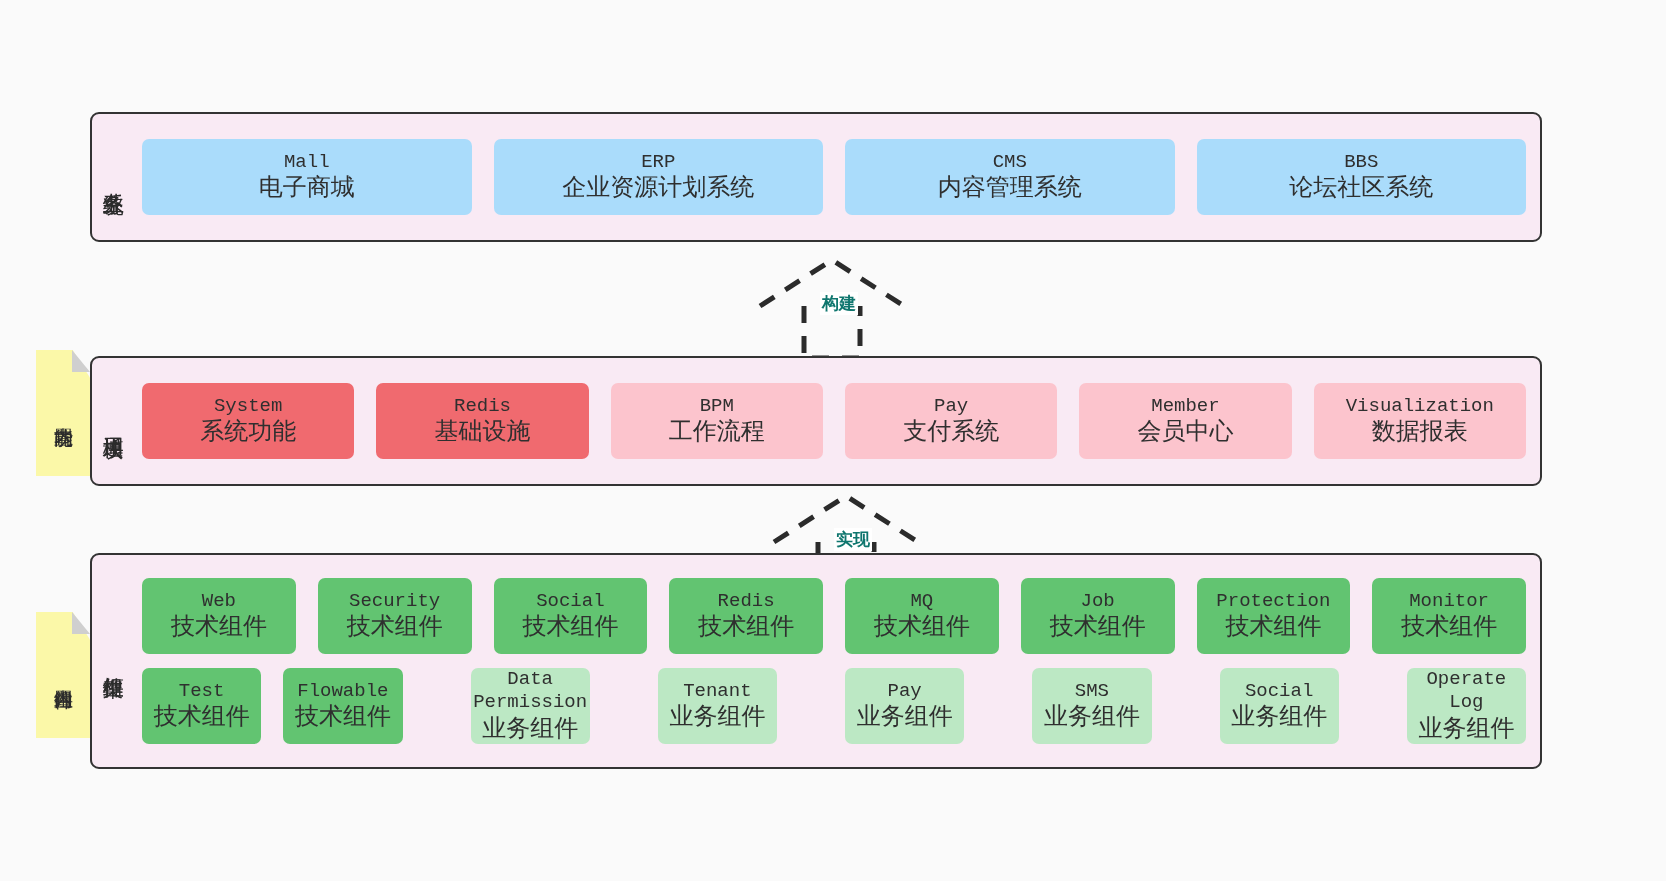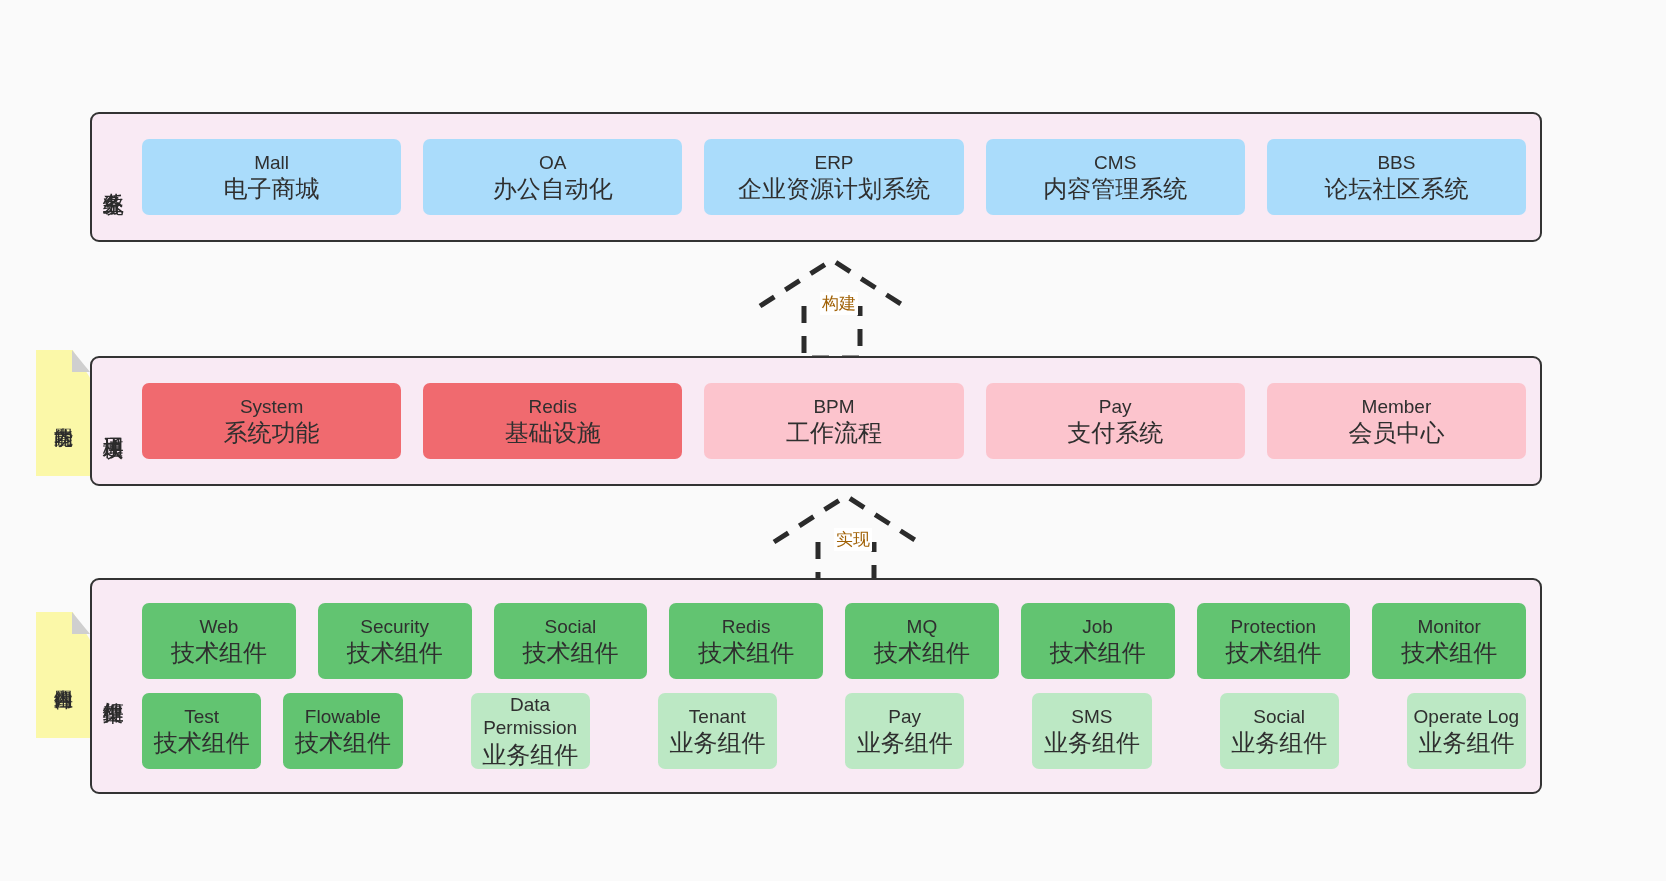--- a/index.html
+++ b/index.html
@@ -47,20 +47,21 @@
     display: flex;
     flex-direction: column;
     justify-content: center;
     padding: 0 14px 0 8px;
     gap: 14px;
   }
   .row {
     display: flex;
     flex-direction: row;
     gap: 22px;
+    font-family: Liberation Mono, monospace;
   }
 
   
   .card {
     flex: 1 1 0;
     border-radius: 7px;
     display: flex;
     flex-direction: column;
     align-items: center;
     justify-content: center;
@@ -80,21 +81,21 @@
   .c-greenlight  { background: #bce8c4; margin-left: 46px; }
 
   
   #layer-business  .card { height: 76px; }
   #layer-common    .card { height: 76px; }
   #layer-framework .card { height: 76px; }
 
   
   #layer-business  { left: 90px;  top: 112px; width: 1452px; height: 130px; }
   #layer-common    { left: 90px;  top: 348px; width: 1452px; height: 130px; margin-top: 8px; }
-  #layer-framework { left: 90px;  top: 578px; width: 1452px; height: 216px; }
+  #layer-framework { left: 90px;  top: 553px; width: 1452px; height: 216px; }
 
   
   .note {
     position: absolute;
     width: 54px;
     background: #fbf8a8;
     color: #2b2b2b;
     font-size: 19px;
     line-height: 1.1;
     display: flex;
@@ -116,48 +117,45 @@
   #note-func   { left: 36px; top: 350px; height: 126px; }
   #note-func-fold   { left: 72px; top: 350px; }
   #note-comp   { left: 36px; top: 612px; height: 126px; }
   #note-comp-fold   { left: 72px; top: 612px; }
 
   
   .arrow { position: absolute; }
   .arrow-label {
     position: absolute;
     font-size: 17px;
-    color: #a16207;
+    color: #0f766e;
     background: #ffffff;
     padding: 0 2px;
     white-space: nowrap;
+    font-weight: bold;
   }
   #arrow-build  { left: 752px; top: 254px; }
   #arrow-build-label { left: 820px; top: 292px; }
   #arrow-impl   { left: 766px; top: 490px; }
   #arrow-impl-label  { left: 834px; top: 528px; }
 </style>
 </head>
 <body>
 
 <div id="canvas">
 
   <div class="layer" id="layer-business">
     <div class="layer-title">业务系统</div>
     <div class="layer-body">
       <div class="row">
         <div class="card c-blue">
           <span class="t1">Mall</span>
           <span class="t2">电子商城</span>
         </div>
         <div class="card c-blue">
-          <span class="t1">OA</span>
-          <span class="t2">办公自动化</span>
-        </div>
-        <div class="card c-blue">
           <span class="t1">ERP</span>
           <span class="t2">企业资源计划系统</span>
         </div>
         <div class="card c-blue">
           <span class="t1">CMS</span>
           <span class="t2">内容管理系统</span>
         </div>
         <div class="card c-blue">
           <span class="t1">BBS</span>
           <span class="t2">论坛社区系统</span>
@@ -194,20 +192,24 @@
           <span class="t2">工作流程</span>
         </div>
         <div class="card c-pink">
           <span class="t1">Pay</span>
           <span class="t2">支付系统</span>
         </div>
         <div class="card c-pink">
           <span class="t1">Member</span>
           <span class="t2">会员中心</span>
         </div>
+        <div class="card c-pink">
+          <span class="t1">Visualization</span>
+          <span class="t2">数据报表</span>
+        </div>
       </div>
     </div>
   </div>
 
   <svg class="arrow" id="arrow-impl" width="160" height="110">
     <polyline points="8,52 80,6 152,52" fill="none" stroke="#2b2b2b" stroke-width="5" stroke-dasharray="17,13" stroke-linecap="butt"></polyline>
     <polyline points="52,52 52,104 108,104 108,52" fill="none" stroke="#2b2b2b" stroke-width="5" stroke-dasharray="17,13" stroke-linecap="butt"></polyline>
   </svg>
   <div class="arrow-label" id="arrow-impl-label">实现</div>
 

